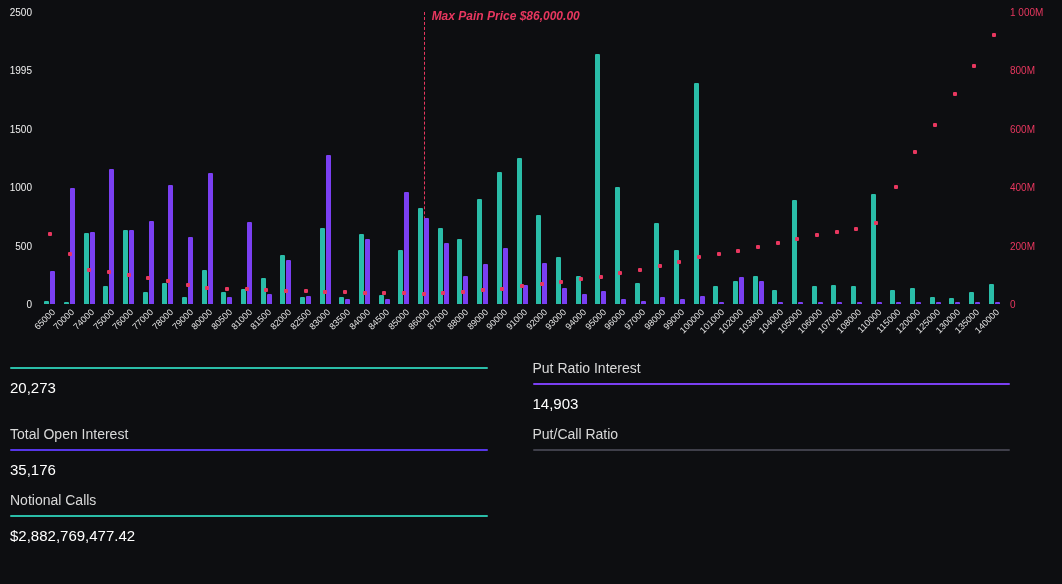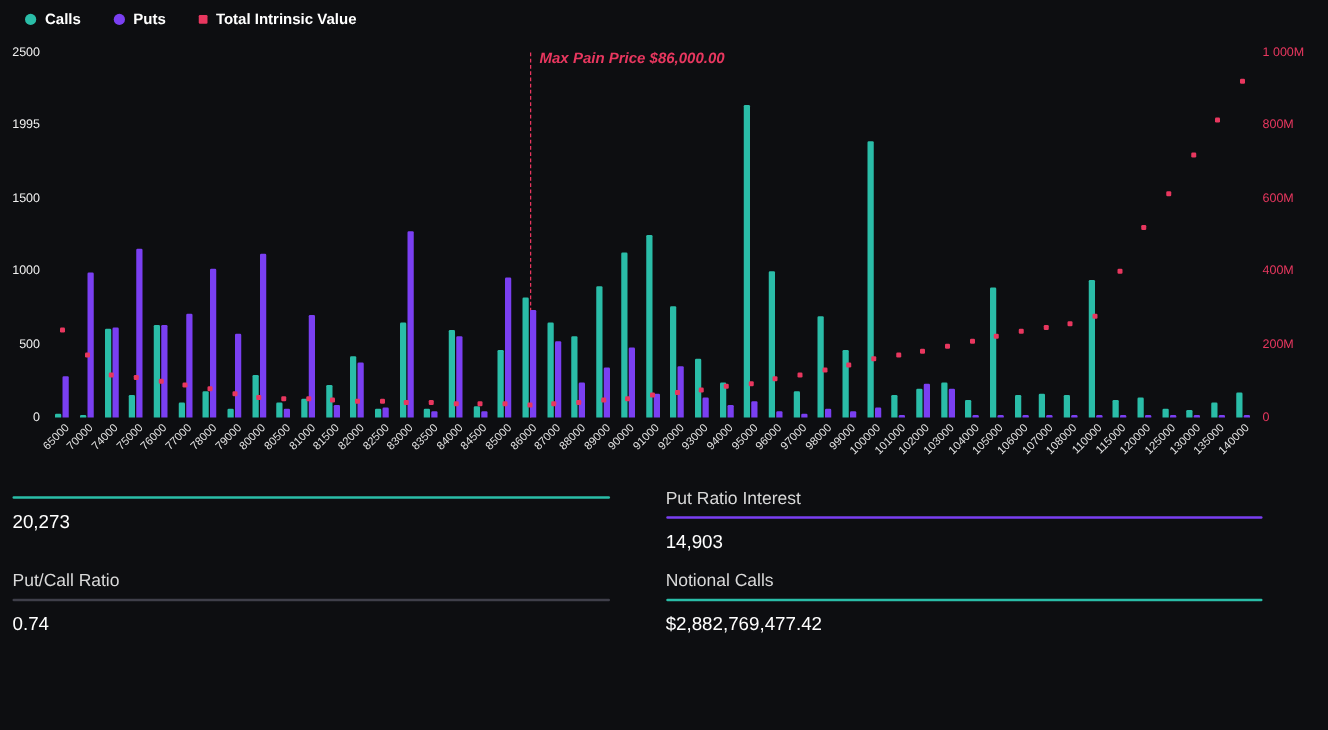--- a/index.html
+++ b/index.html
@@ -46,34 +46,20 @@
   .stat { padding-top:6px; }
   .stat-label { font-size:14px; color:#d9d9d9; }
   .stat-rule  { height:2px; margin-top:7px; border-radius:1px; }
   .stat-value { font-size:15px; color:#fff; margin-top:10px; }
 </style>
 </head>
 <body>
 
 <div class="app">
 
-  <div class="legend">
-    <div class="legend-item">
-      <span class="marker circle" style="background: rgb(42, 189, 168);"></span>
-      <span class="legend-label">Calls</span>
-    </div>
-    <div class="legend-item">
-      <span class="marker circle" style="background: rgb(122, 63, 242);"></span>
-      <span class="legend-label">Puts</span>
-    </div>
-    <div class="legend-item">
-      <span class="marker square" style="background: rgb(232, 55, 95);"></span>
-      <span class="legend-label">Total Intrinsic Value</span>
-    </div>
-  </div>
 
   <div class="chart-wrap">
     <div id="yAxisLeft">
         <div class="ytick left" style="bottom: 0px;">0</div>
         <div class="ytick left" style="bottom: 58.4px;">500</div>
         <div class="ytick left" style="bottom: 116.8px;">1000</div>
         <div class="ytick left" style="bottom: 175.2px;">1500</div>
         <div class="ytick left" style="bottom: 233.6px;">1995</div>
         <div class="ytick left" style="bottom: 292px;">2500</div>
       </div>
@@ -391,23 +377,27 @@
       <div class="stat">
         <div class="stat-rule" style="background: rgb(42, 189, 168);"></div>
         <div class="stat-value">20,273</div>
       </div>
       <div class="stat">
         <div class="stat-label">Put Ratio Interest</div>
         <div class="stat-rule" style="background: rgb(122, 63, 242);"></div>
         <div class="stat-value">14,903</div>
       </div>
       <div class="stat">
+        <div class="stat-label">Total Open Interest</div>
+        <div class="stat-rule" style="background: rgb(86, 54, 232);"></div>
+        <div class="stat-value">35,176</div>
+      </div>
+      <div class="stat">
         <div class="stat-label">Put/Call Ratio</div>
         <div class="stat-rule" style="background: rgb(63, 63, 74);"></div>
-        <div class="stat-value">0.74</div>
       </div>
       <div class="stat">
         <div class="stat-label">Notional Calls</div>
         <div class="stat-rule" style="background: rgb(42, 189, 168);"></div>
         <div class="stat-value">$2,882,769,477.42</div>
       </div>
     </div>
 
 </div>
 

